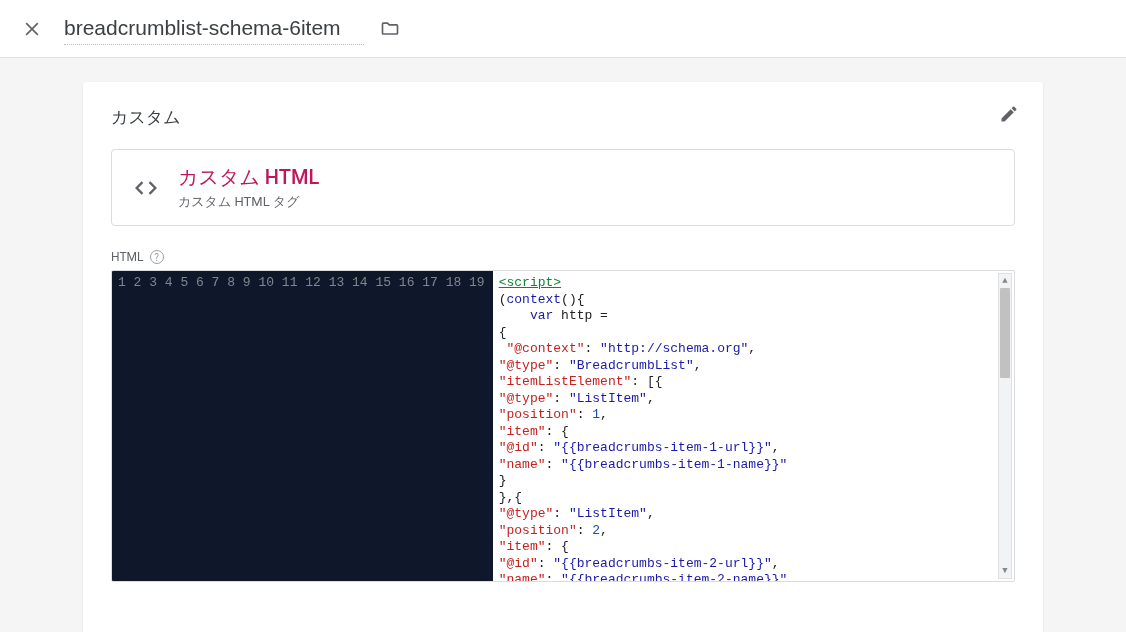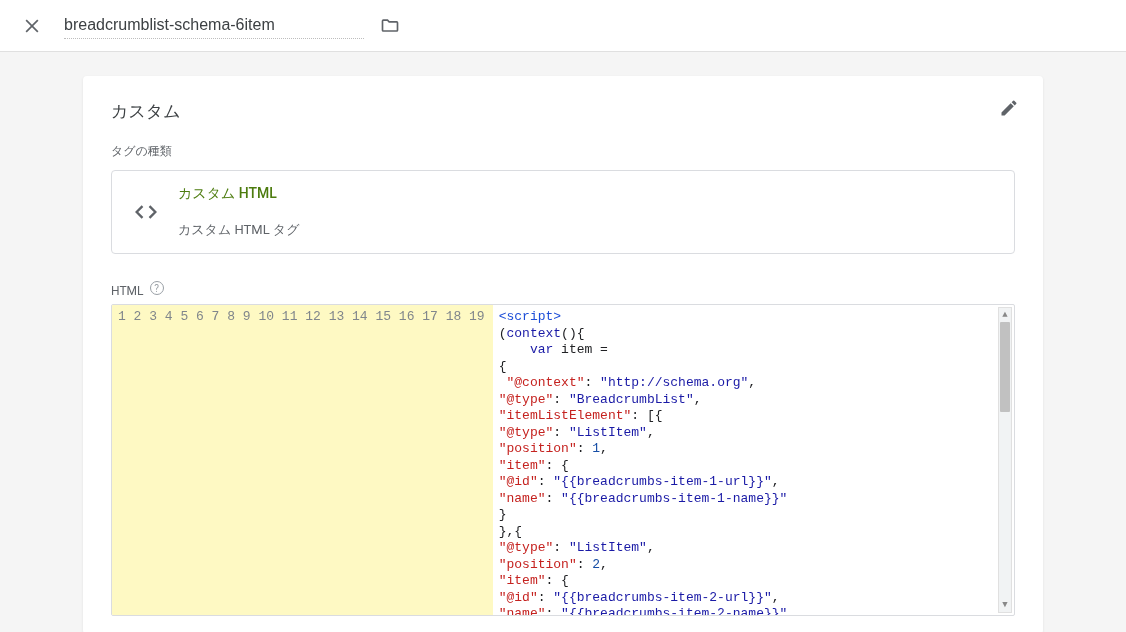--- a/index.html
+++ b/index.html
@@ -19,21 +19,21 @@
       width: 24px; height: 24px;
       display: flex; align-items: center; justify-content: center;
       cursor: pointer;
       color: #5f6368;
       margin-right: 20px;
     }
     .close-btn svg { width: 20px; height: 20px; }
     .title-input {
       border: none;
       border-bottom: 1px dotted #bdbdbd;
-      font-size: 16px;
+      font-size: 21px;
       color: #3c4043;
       padding: 4px 0;
       width: 300px;
       outline: none;
       background: transparent;
     }
     .folder-icon {
       margin-left: 16px;
       color: #5f6368;
       display: flex; align-items: center;
@@ -82,39 +82,38 @@
       cursor: pointer;
     }
     .type-icon {
       width: 36px; height: 36px;
       display: flex; align-items: center; justify-content: center;
       margin-right: 14px;
       color: #5f6368;
     }
     .type-icon svg { width: 28px; height: 28px; stroke: #5f6368; }
     .type-name {
-      font-size: 14px;
-      color: #4d7c0f;
+      font-size: 20px;
+      color: #be185d;
       font-weight: 500;
     }
     .type-sub {
       font-size: 13px;
       color: #5f6368;
-      margin-top: 18px;
+      margin-top: 2px;
     }
     .html-label-row {
       display: flex;
       align-items: center;
       gap: 6px;
       margin-bottom: 6px;
     }
     .html-label {
       font-size: 12px;
       color: #5f6368;
-      margin-top: 6px;
     }
     .help-icon {
       width: 14px; height: 14px;
       border: 1.2px solid #9aa0a6;
       border-radius: 50%;
       display: inline-flex;
       align-items: center; justify-content: center;
       font-size: 10px;
       color: #9aa0a6;
       cursor: pointer;
@@ -123,21 +122,21 @@
       border: 1px solid #dadce0;
       border-radius: 2px;
       height: 312px;
       display: flex;
       position: relative;
       font-family: "Courier New", monospace;
       font-size: 13px;
       overflow: hidden;
     }
     .gutter {
-      background: #fef9c3;
+      background: #0f172a;
       color: #80868b;
       text-align: right;
       padding: 4px 8px 4px 6px;
       user-select: none;
       min-width: 32px;
       line-height: 16.5px;
     }
     .code {
       padding: 4px 6px;
       flex: 1;
@@ -164,21 +163,21 @@
     }
     .scroll-thumb {
       width: 10px;
       background: #c1c1c1;
       border-radius: 1px;
       height: 90px;
       margin-top: 0;
       cursor: pointer;
     }
     
-    .tag { color: #1d4ed8; }
+    .tag { color: #15803d; text-decoration: underline; }
     .kw { color: #1a1aa6; }
     .key { color: #c5221f; }
     .str { color: #1a1aa6; }
     .num { color: #174ea6; }
     .punc { color: #202124; }
   </style>
 </head>
 <body>
 
 <div class="header">
@@ -198,21 +197,20 @@
 
 <div class="content">
   <div class="card">
     <div class="section-title">カスタム</div>
     <div class="edit-icon">
       <svg viewBox="0 0 24 24" fill="currentColor">
         <path d="M3 17.25V21h3.75l11-11.04-3.75-3.75L3 17.25zM20.71 7.04a1 1 0 0 0 0-1.41l-2.34-2.34a1 1 0 0 0-1.41 0l-1.83 1.83 3.75 3.75 1.83-1.83z"></path>
       </svg>
     </div>
 
-    <div class="field-label">タグの種類</div>
 
     <div class="type-box">
       <div class="type-icon">
         <svg viewBox="0 0 24 24" fill="none" stroke="currentColor" stroke-width="2">
           <polyline points="9 7 4 12 9 17"></polyline>
             <polyline points="15 7 20 12 15 17"></polyline>
         </svg>
       </div>
       <div>
         <div class="type-name">カスタム HTML</div>
@@ -240,21 +238,21 @@
 12
 13
 14
 15
 16
 17
 18
 19</div>
       <div class="code" id="code"><span class="tag">&lt;script&gt;</span>
 <span class="punc">(</span><span class="kw">context</span><span class="punc">(){</span>
-<span class="punc">    </span><span class="kw">var</span><span class="punc"> item = </span>
+<span class="punc">    </span><span class="kw">var</span><span class="punc"> http = </span>
 <span class="punc">{</span>
 <span class="punc"> </span><span class="key">"@context"</span><span class="punc">: </span><span class="str">"http://schema.org"</span><span class="punc">,</span>
 <span class="key">"@type"</span><span class="punc">: </span><span class="str">"BreadcrumbList"</span><span class="punc">,</span>
 <span class="key">"itemListElement"</span><span class="punc">: [{</span>
 <span class="key">"@type"</span><span class="punc">: </span><span class="str">"ListItem"</span><span class="punc">,</span>
 <span class="key">"position"</span><span class="punc">: </span><span class="num">1</span><span class="punc">,</span>
 <span class="key">"item"</span><span class="punc">: {</span>
 <span class="key">"@id"</span><span class="punc">: </span><span class="str">"{{breadcrumbs-item-1-url}}"</span><span class="punc">,</span>
 <span class="key">"name"</span><span class="punc">: </span><span class="str">"{{breadcrumbs-item-1-name}}"</span>
 <span class="punc">}</span>

